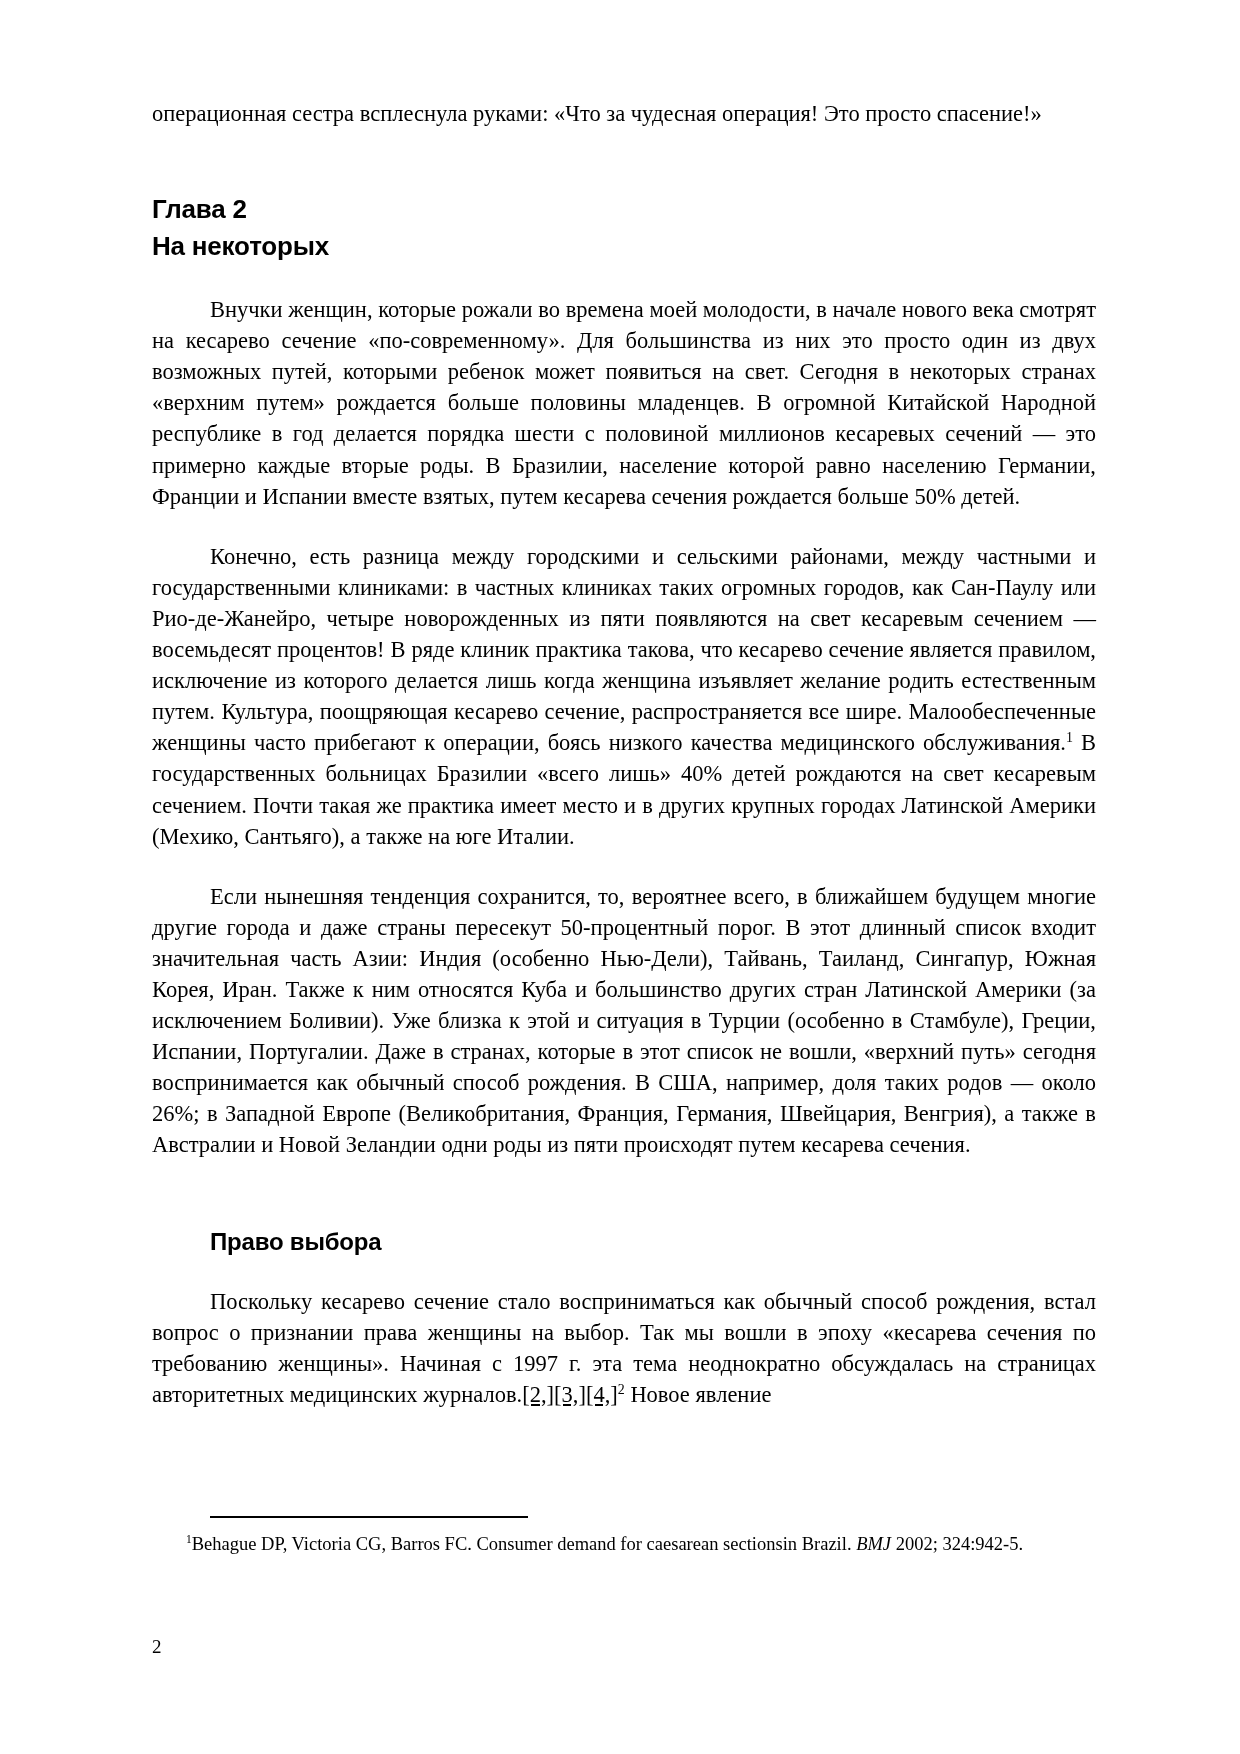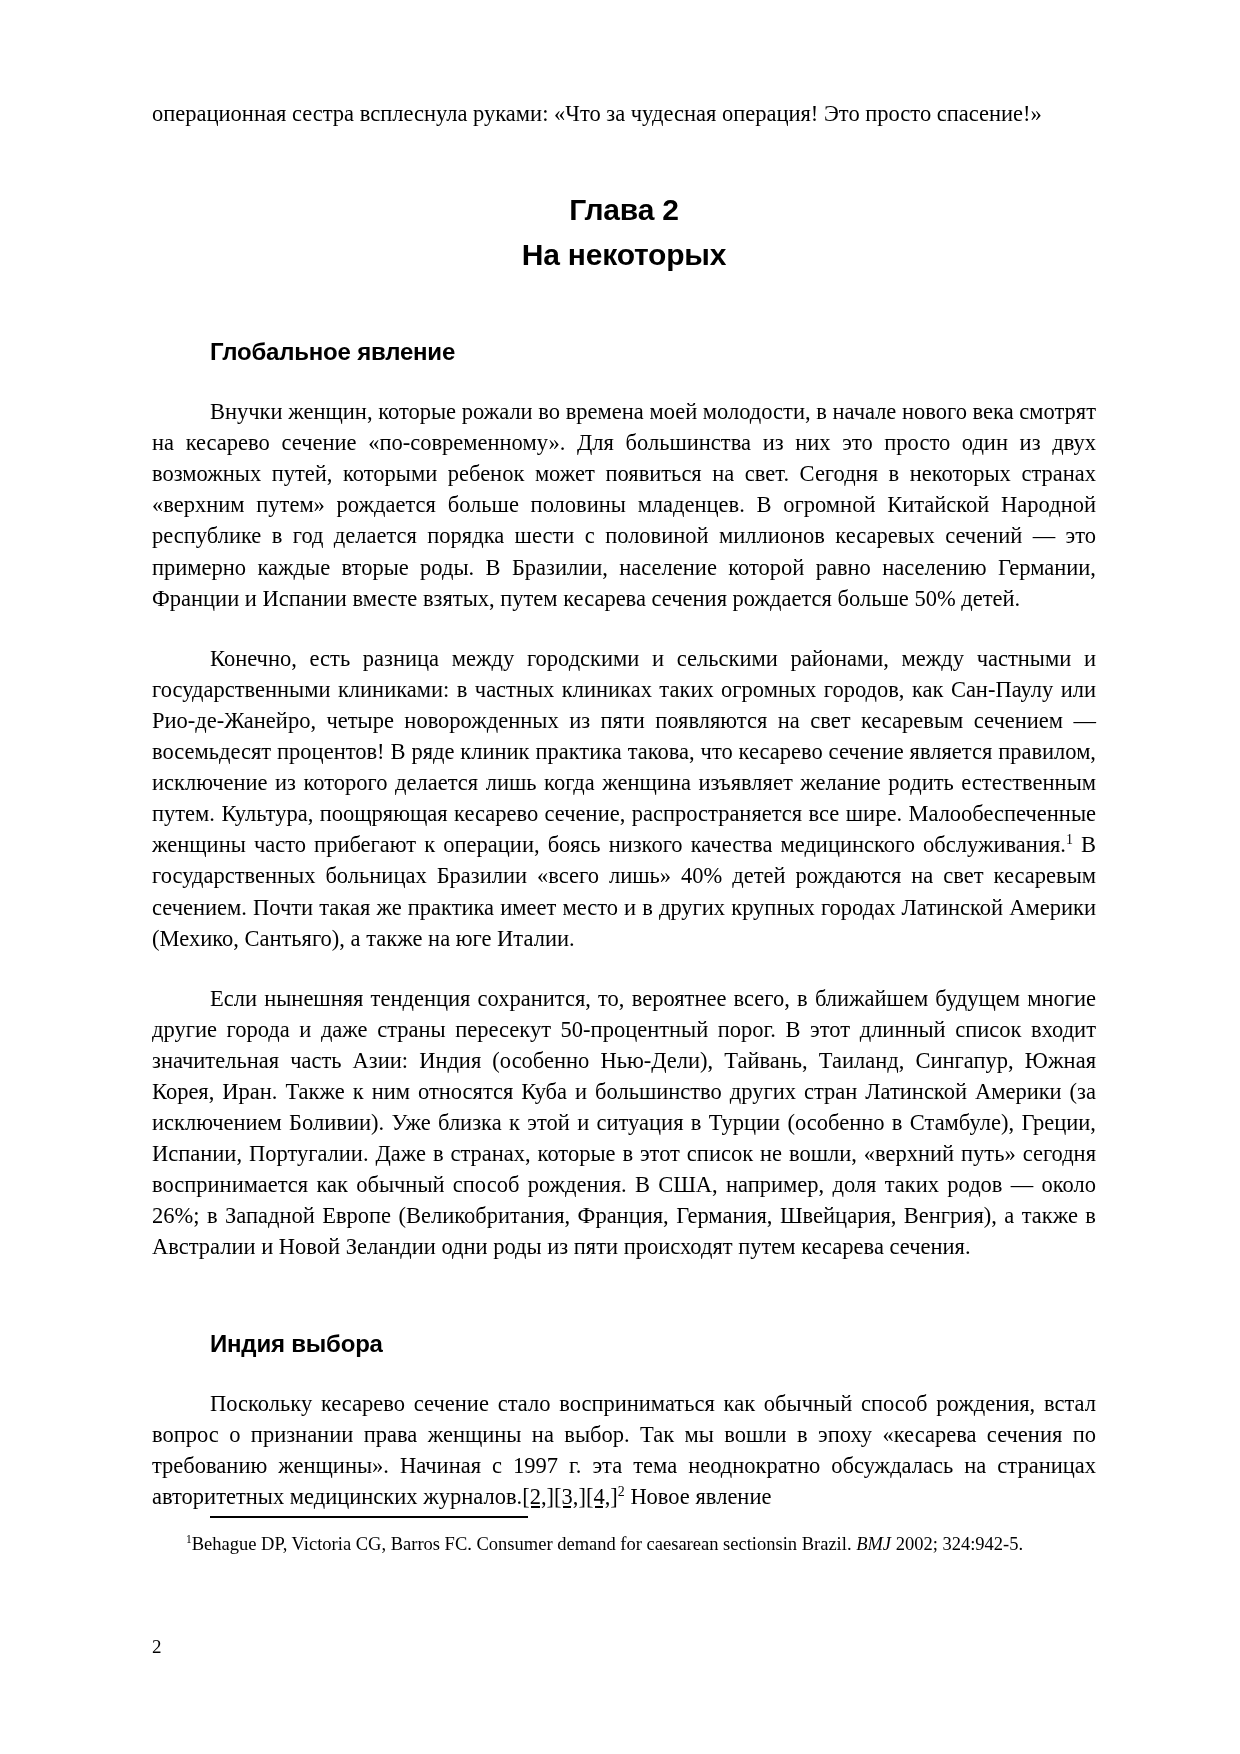--- a/index.html
+++ b/index.html
@@ -32,26 +32,25 @@
     line-height: 31.1px;
     text-align: justify;
     text-justify: inter-word;
     margin: 0;
     hyphens: none;
   }
   p.indent { text-indent: 58px; margin-top: 29px; }
   p.no-indent { text-indent: 0; }
 
   .chapter-title {
-    text-align: center;
     font-family: "Liberation Sans", "DejaVu Sans", sans-serif;
     font-weight: bold;
-    font-size: 30px;
+    font-size: 26px;
     line-height: 37px;
-    margin: 8px;
+    margin: 0;
     letter-spacing: -0.2px;
   }
   .chapter-block { margin-top: 62px; }
 
   .section-heading {
     font-family: "Liberation Sans", "DejaVu Sans", sans-serif;
     font-weight: bold;
     font-size: 24px;
     line-height: 30px;
     margin: 0;
@@ -109,29 +108,28 @@
 
   <div class="content">
 
     <p class="body-text no-indent">операционная сестра всплеснула руками: «Что за чудесная операция! Это просто спасение!»</p>
 
     <div class="chapter-block">
       <p class="chapter-title">Глава 2</p>
       <p class="chapter-title">На некоторых</p>
     </div>
 
-    <h2 class="section-heading heading-gap-1">Глобальное явление</h2>
 
     <p class="body-text indent para-gap">Внучки женщин, которые рожали во времена моей молодости, в начале нового века смотрят на кесарево сечение «по-современному». Для большинства из них это просто один из двух возможных путей, которыми ребенок может появиться на свет. Сегодня в некоторых странах «верхним путем» рождается больше половины младенцев. В огромной Китайской Народной республике в год делается порядка шести с половиной миллионов кесаревых сечений — это примерно каждые вторые роды. В Бразилии, население которой равно населению Германии, Франции и Испании вместе взятых, путем кесарева сечения рождается больше 50% детей.</p>
 
     <p class="body-text indent"><span>Конечно, есть разница между городскими и сельскими районами, между частными и государственными клиниками: в частных клиниках таких огромных городов, как Сан-Паулу или Рио-де-Жанейро, четыре новорожденных из пяти появляются на свет кесаревым сечением — восемьдесят процентов! В ряде клиник практика такова, что кесарево сечение является правилом, исключение из которого делается лишь когда женщина изъявляет желание родить естественным путем. Культура, поощряющая кесарево сечение, распространяется все шире. Малообеспеченные женщины часто прибегают к операции, боясь низкого качества медицинского обслуживания.</span><sup class="fn">1</sup><span> В государственных больницах Бразилии «всего лишь» 40% детей рождаются на свет кесаревым сечением. Почти такая же практика имеет место и в других крупных городах Латинской Америки (Мехико, Сантьяго), а также на юге Италии.</span></p>
 
     <p class="body-text indent">Если нынешняя тенденция сохранится, то, вероятнее всего, в ближайшем будущем многие другие города и даже страны пересекут 50-процентный порог. В этот длинный список входит значительная часть Азии: Индия (особенно Нью-Дели), Тайвань, Таиланд, Сингапур, Южная Корея, Иран. Также к ним относятся Куба и большинство других стран Латинской Америки (за исключением Боливии). Уже близка к этой и ситуация в Турции (особенно в Стамбуле), Греции, Испании, Португалии. Даже в странах, которые в этот список не вошли, «верхний путь» сегодня воспринимается как обычный способ рождения. В США, например, доля таких родов — около 26%; в Западной Европе (Великобритания, Франция, Германия, Швейцария, Венгрия), а также в Австралии и Новой Зеландии одни роды из пяти происходят путем кесарева сечения.</p>
 
-    <h2 class="section-heading heading-gap-2">Индия выбора</h2>
+    <h2 class="section-heading heading-gap-2">Право выбора</h2>
 
     <p class="body-text indent para-gap"><span>Поскольку кесарево сечение стало восприниматься как обычный способ рождения, встал вопрос о признании права женщины на выбор. Так мы вошли в эпоху «кесарева сечения по требованию женщины». Начиная с 1997 г. эта тема неоднократно обсуждалась на страницах авторитетных медицинских журналов.</span><span class="cite-link">[2,][3,][4,]</span><sup class="fn">2</sup><span> Новое явление</span></p>
 
   </div>
 
   <div class="footnote-area">
     <div class="footnote-rule"></div>
     <p class="footnote-text"><sup class="fn">1</sup><span>Behague DP, Victoria CG, Barros FC. Consumer demand for caesarean sectionsin Brazil. </span><span class="italic">BMJ</span><span>  2002; 324:942-5.</span></p>
   </div>
 

